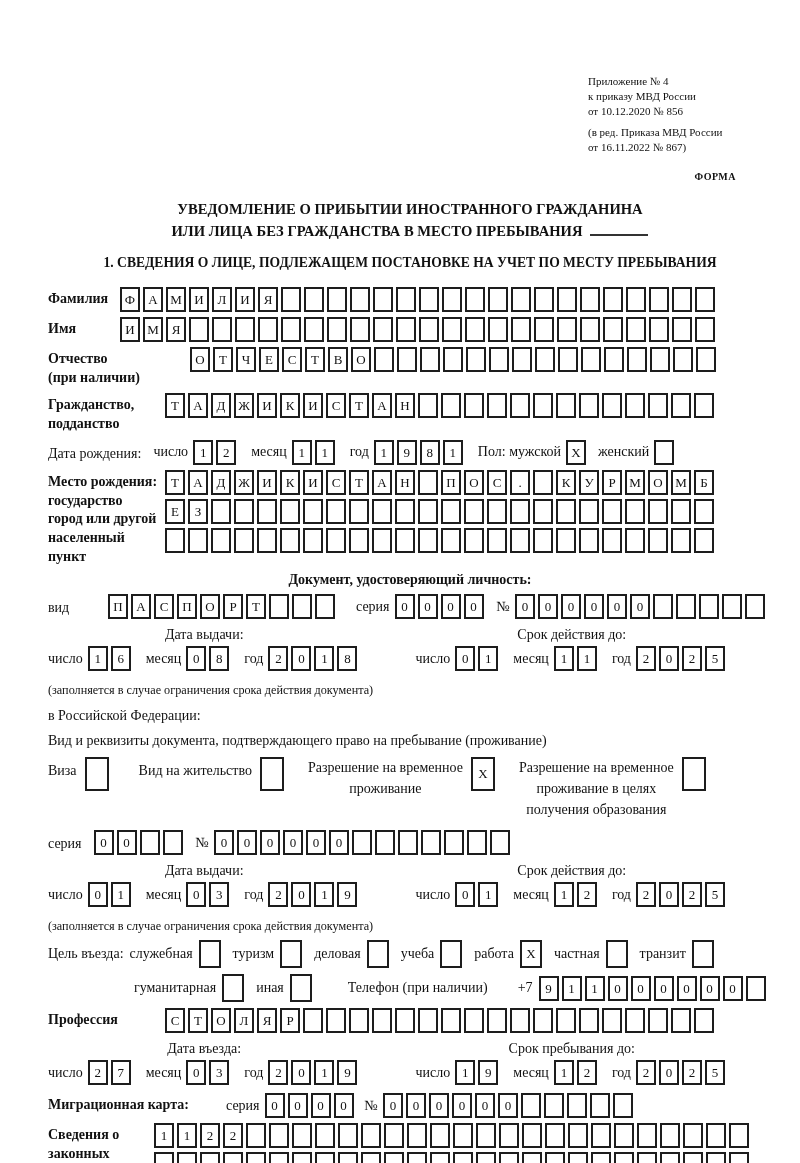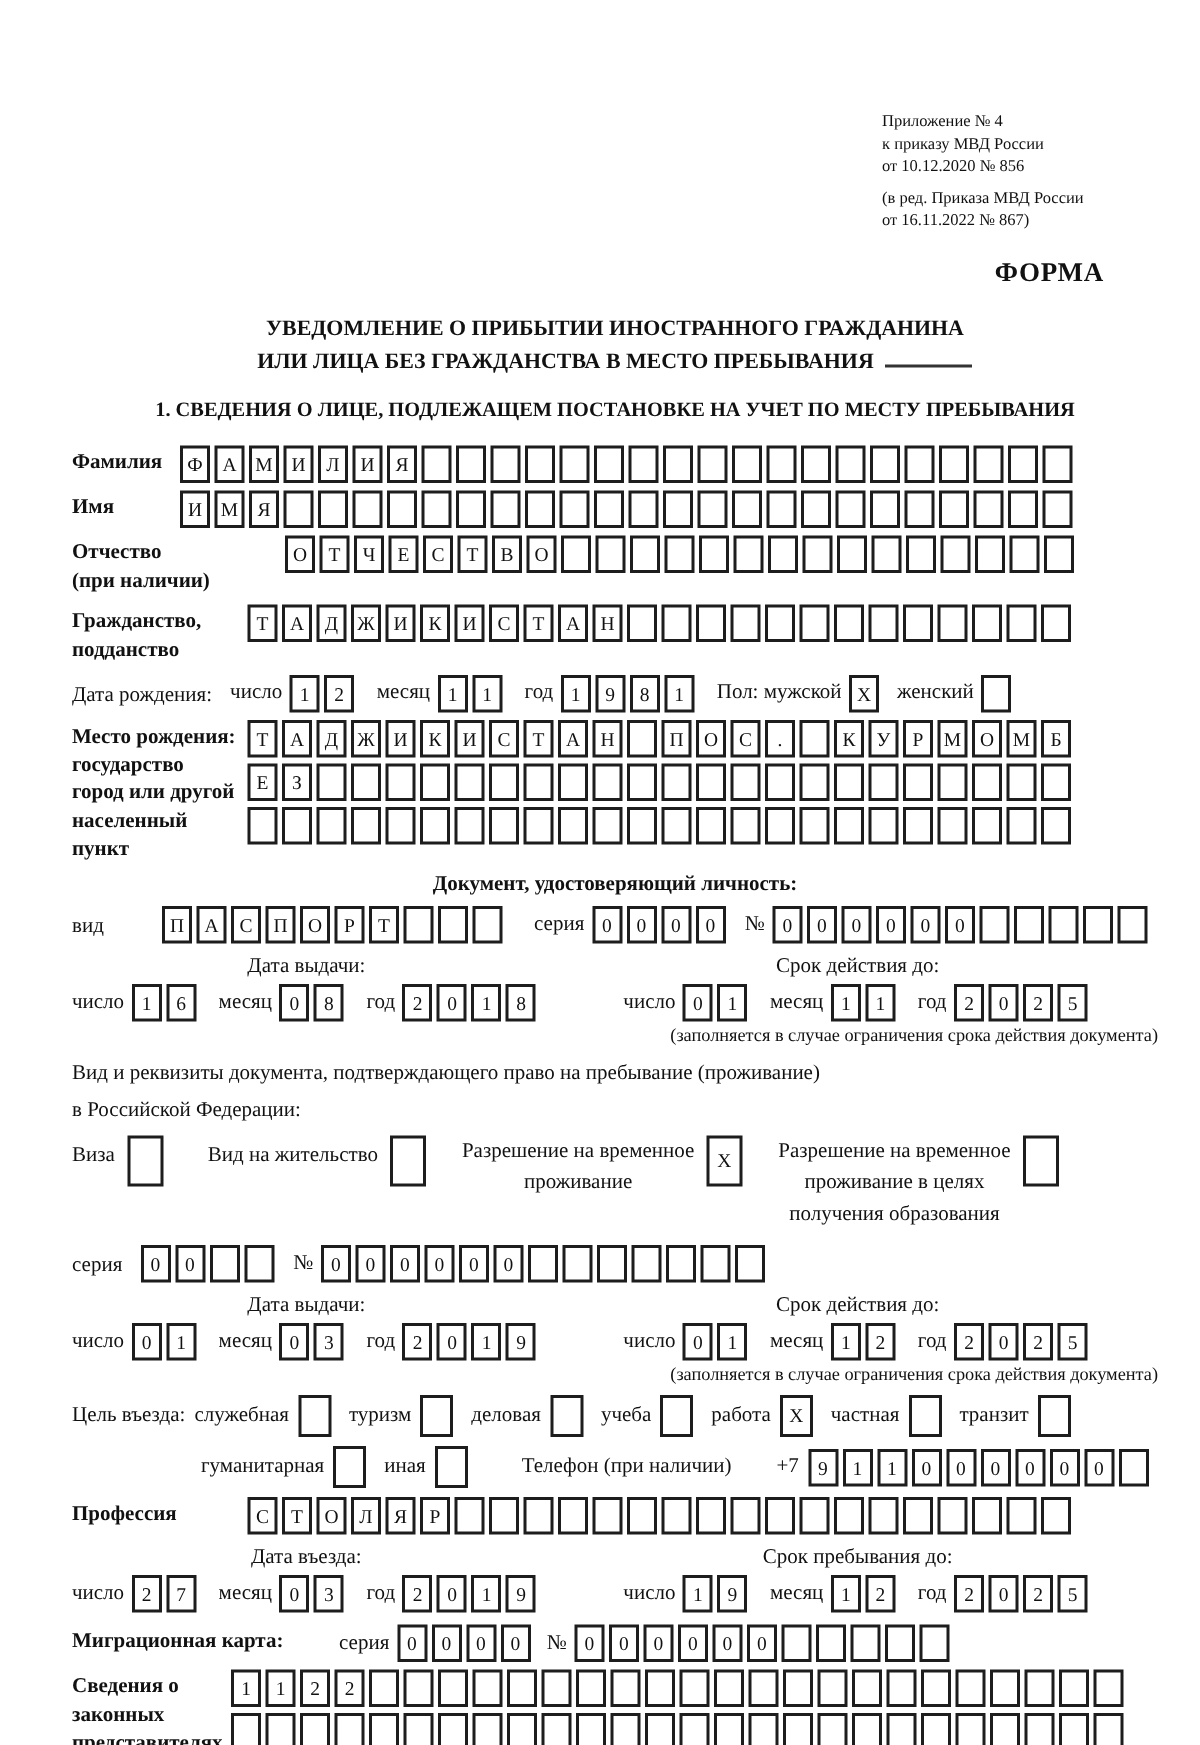--- a/index.html
+++ b/index.html
@@ -10,21 +10,21 @@
   .cells{display:inline-flex;flex-wrap:nowrap;vertical-align:middle;}
   .cell{display:inline-block;width:16px;height:21px;line-height:21px;border:2px solid #1d1d1d;
         margin-right:3px;text-align:center;font-size:13px;flex:0 0 auto;background:#fff;}
   .cb{display:inline-block;width:16px;height:21px;line-height:21px;border:2px solid #1d1d1d;
       text-align:center;font-size:13px;vertical-align:middle;background:#fff;}
   .cb.md{width:18px;height:24px;line-height:24px;}
   .cb.lg{width:20px;height:30px;line-height:30px;}
 
   .hdr-block{width:178px;margin-left:auto;margin-right:6px;font-size:11px;line-height:1.38;margin-top:40px;}
   .hdr-block .l4{margin-top:5px;}
-  .forma{ text-align:right;font-weight:bold;font-size:18px;margin:16px 36px 0 0;letter-spacing:.5px;}
+  .forma{ text-align:right;font-weight:bold;font-size:10px;margin:16px 36px 0 0;letter-spacing:.5px;}
   .title{margin-top:16px;text-align:center;font-weight:bold;font-size:14.6px;line-height:1.55;}
   .blank-line{display:inline-block;width:58px;border-bottom:2px solid #333;height:12px;margin-left:8px;}
   .sec1{margin-top:12px;margin-bottom:16px;text-align:center;font-weight:bold;font-size:13.6px;}
 
   .frow{display:flex;align-items:flex-start;margin-bottom:5px;}
   .flabel{flex:0 0 auto;padding-top:3px;line-height:1.35;font-weight:bold;}
   .lw1{flex-basis:72px;}  
   .lw2{flex-basis:142px;} 
   .lw3{flex-basis:117px;} 
   .lw5{flex-basis:106px;} 
@@ -33,21 +33,21 @@
   .inl{padding-top:3px;}
   .il{margin:0 5px 0 12px;}
   .il.first{margin-left:0;}
 
   .doc-head{text-align:center;font-weight:bold;margin:4px 0 6px 0;}
 
   .dates{display:flex;justify-content:space-between;margin-top:8px;padding-right:44px;gap:32px;}
   .date-col{display:inline-block;}
   .dc-head{text-align:center;margin-bottom:3px;}
   .dc-body{display:flex;align-items:center;}
-  .note-right{text-align:right;font-size:12.2px;margin-top:2px;margin-bottom:6px;}
+  .note-right{font-size:12.2px;margin-top:12px;margin-bottom:6px;}
 
   .plain{line-height:1.75;}
   .res-row{display:flex;align-items:flex-start;margin-top:4px;margin-bottom:10px;}
   .res-opt{display:flex;align-items:flex-start;margin-right:14px;}
   .res-opt .txt{margin-right:8px;padding-top:6px;}
   .res-opt .multi{text-align:center;line-height:1.5;padding-top:0;}
   .purpose-row{display:flex;align-items:center;margin-bottom:6px;flex-wrap:nowrap;}
   .purpose-row .opt-label{margin-right:6px;}
   .purpose-row .cb{margin-right:12px;}
   .indent1{margin-left:86px;}
@@ -401,22 +401,22 @@
             <span class="cell">2</span>
             <span class="cell">0</span>
             <span class="cell">2</span>
             <span class="cell">5</span>
           </span>
       </div>
     </div>
   </div>
   <div class="note-right">(заполняется в случае ограничения срока действия документа)</div>
 
+  <div class="plain">в Российской Федерации:</div>
   <div class="plain">Вид и реквизиты документа, подтверждающего право на пребывание (проживание)</div>
-  <div class="plain">в Российской Федерации:</div>
 
   <div class="res-row">
     <div class="res-opt">
       <span class="txt">Виза</span>
       <span class="cb lg"></span>
     </div>
     <div class="res-opt" style="margin-left:16px;">
       <span class="txt">Вид на жительство</span>
       <span class="cb lg"></span>
     </div>

